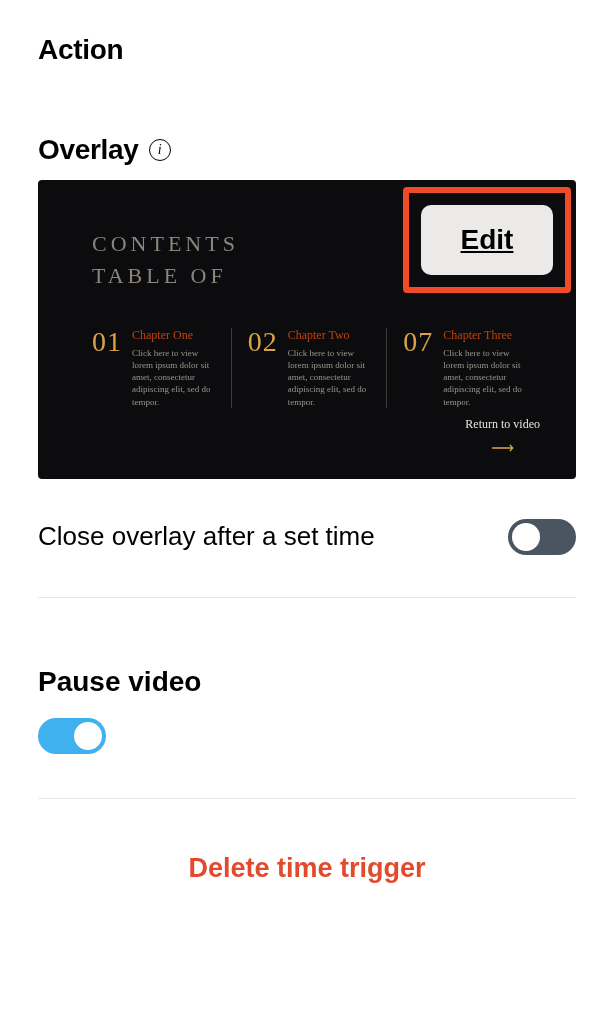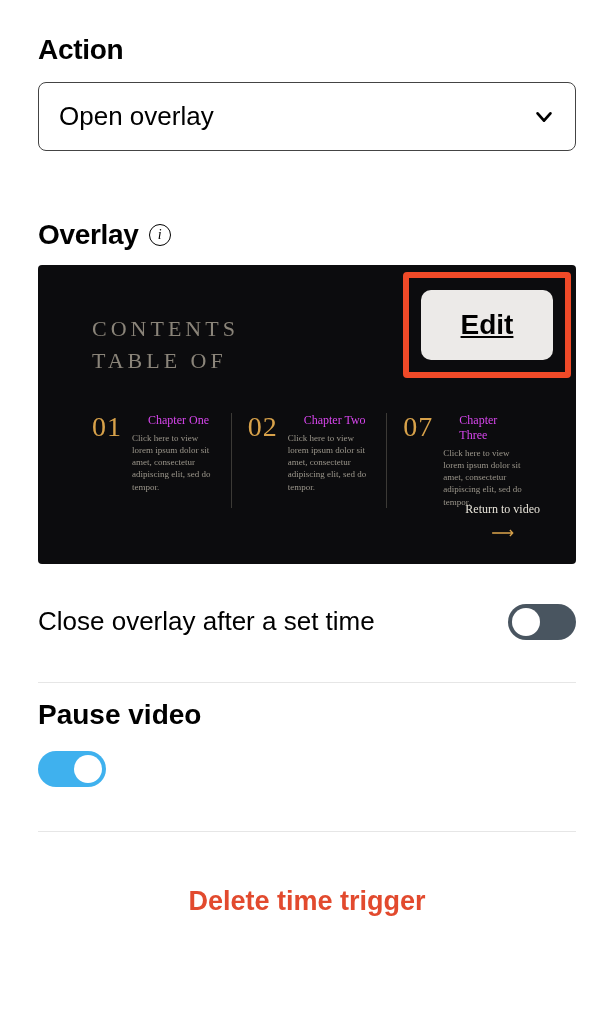--- a/index.html
+++ b/index.html
@@ -70,23 +70,22 @@
   .chapter .num {
     font-family: Georgia, serif;
     color:#d8a24a;
     font-size:28px;
     line-height:1;
     letter-spacing:1px;
   }
   .chapter .col { display:flex; flex-direction:column; gap:4px; }
   .chapter .name {
     font-family: Georgia, serif;
-    color:#d946ef;
+    color:#c2410c;
     font-size:12px;
-    margin-left:16px;
   }
   .chapter .desc {
     font-family: Georgia, serif;
     color:#9b968b;
     font-size:9px;
     line-height:1.35;
   }
   .return-row {
     position:absolute;
     right:36px; bottom:22px;
@@ -96,21 +95,21 @@
     font-size:12px;
     flex-direction:column;
   }
   .return-arrow { color:#d8a24a; font-size:16px; }
   .row {
     display:flex; align-items:center; justify-content:space-between;
     padding: 40px 0 42px 0;
   }
   .row + .hr, .hr { height:1px; background:#e6e6e6; width:100%; }
   .row-label { font-size:26px; }
-  .row-title { font-weight:700; font-size:28px; margin-top:16px; margin-bottom:6px; }
+  .row-title { font-weight:700; font-size:28px; margin-top:68px; margin-bottom:6px; }
   .toggle {
     width:68px; height:36px; border-radius:36px; position:relative; cursor:pointer;
   }
   .toggle .knob {
     position:absolute; top:4px; width:28px; height:28px; border-radius:50%; background:#fff;
   }
   .toggle.off { background:#495560; }
   .toggle.off .knob { left:4px; }
   .toggle.on { background:#3fb1ee; }
   .toggle.on .knob { right:4px; }
@@ -124,26 +123,20 @@
   }
   .row2 { display:flex; align-items:center; justify-content:space-between; padding: 14px 0 44px 0; }
 </style>
 </head>
 <body>
 
 <div class="page">
 
   <div class="section-label">Action</div>
 
-  <div class="select">
-    <span>Open overlay</span>
-    <svg class="chev" viewBox="0 0 24 24">
-      <path d="M5 8 L12 16 L19 8" fill="none" stroke="#000" stroke-width="3" stroke-linecap="round" stroke-linejoin="round"></path>
-    </svg>
-  </div>
 
   <div class="overlay-label-row">
     <div class="section-label" style="margin:0">Overlay</div>
     <span class="info-icon">i</span>
   </div>
 
   <div class="preview">
     <div class="toc-title">
       <div>CONTENTS</div>
       <div>TABLE OF</div>

